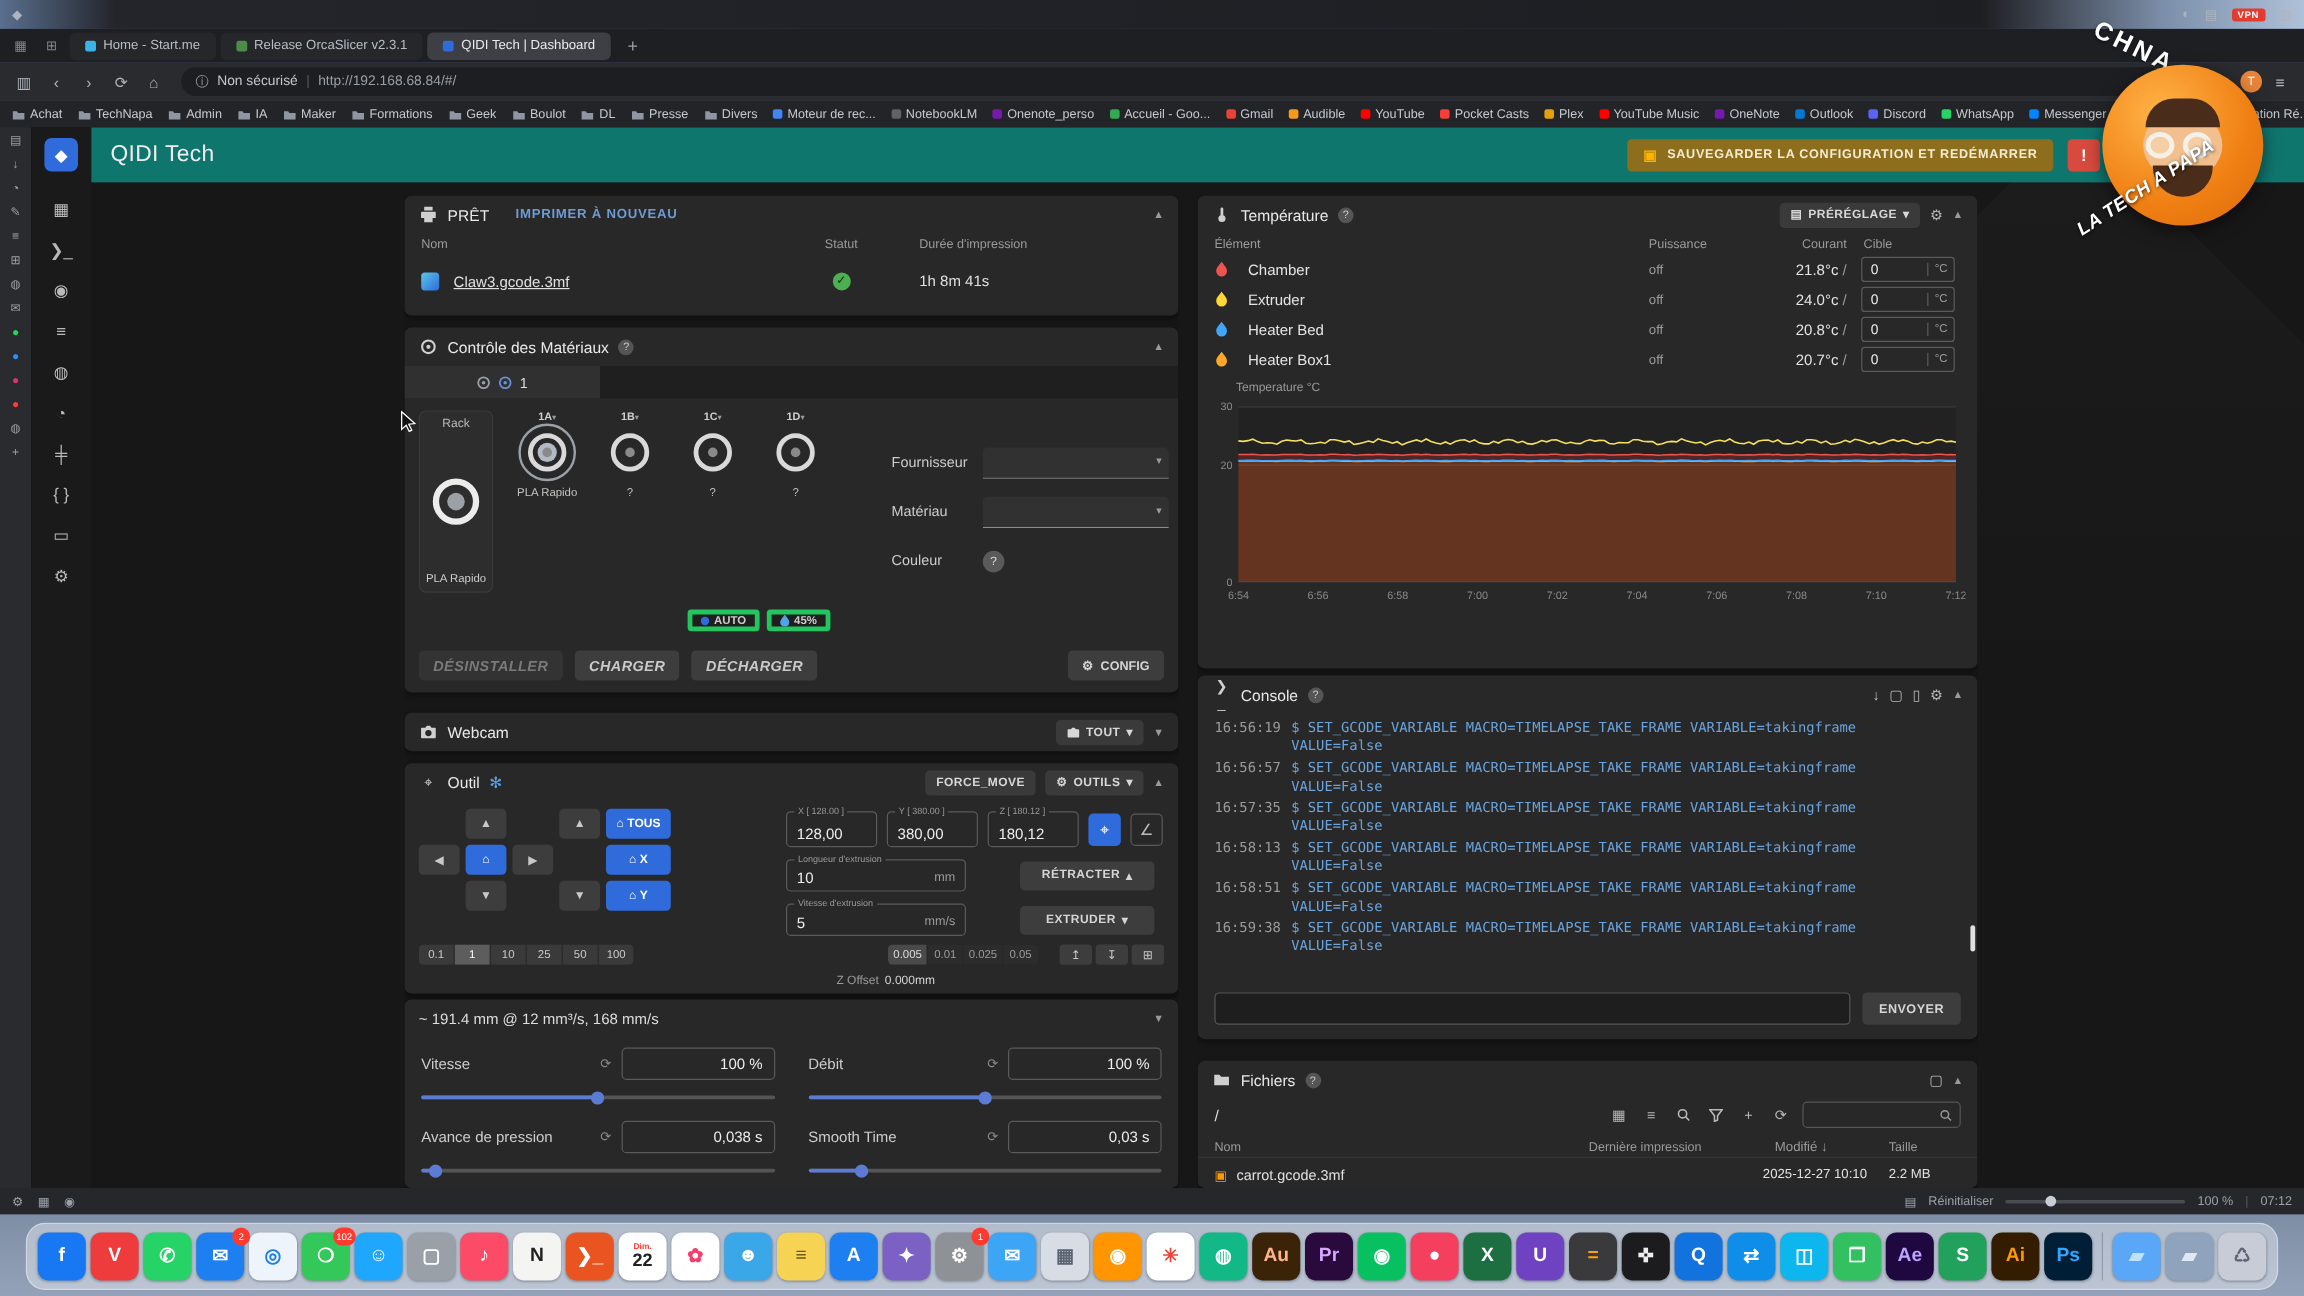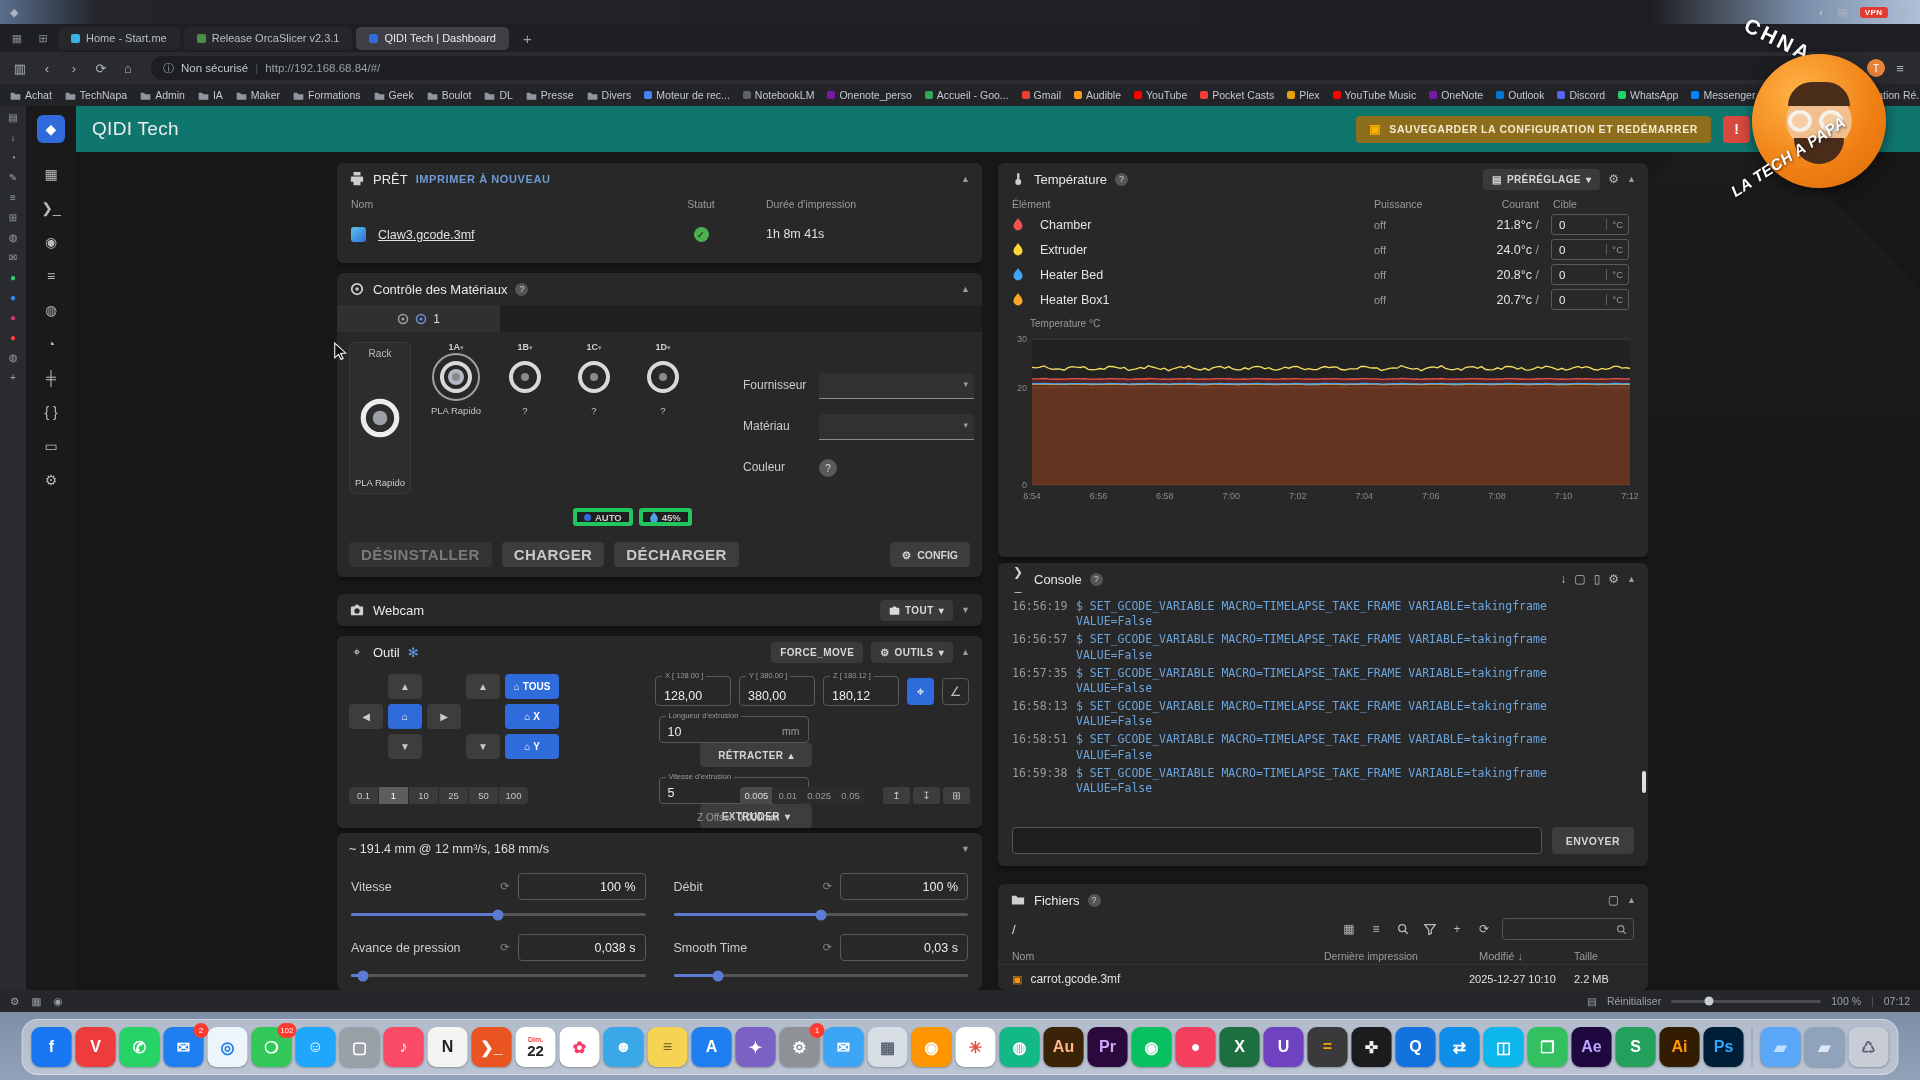--- a/index.html
+++ b/index.html
@@ -65,21 +65,21 @@
   .picon { color:#cfcfcf; width:16px; text-align:center; font-size:12px; display:grid; place-items:center; }
   .picon svg { width:14px; height:14px; fill:#cfcfcf; }
   .help { width:13px; height:13px; border-radius:50%; background:#555; color:#cdcdcd; font-size:9px; display:grid; place-items:center; }
   .spacer { flex:1; }
   .chev { color:#9a9a9a; font-size:9px; }
   .hbtn { height:21px; background:#3a3a3a; border-radius:4px; display:flex; align-items:center; gap:5px; padding:0 9px; font-size:10px; font-weight:bold; letter-spacing:.4px; color:#d8d8d8; border:none; }
   .hico { color:#b9b9b9; font-size:12px; }
 
   
   .p-status { height:100px; margin-bottom:10px; }
-  .reprint { color:#6e9bd4; font-size:11px; font-weight:bold; letter-spacing:.6px; }
+  .reprint { color:#6e9bd4; font-size:11px; font-weight:bold; letter-spacing:.6px; margin-left:14px; }
   .s-head, .s-row { display:grid; grid-template-columns:285px 130px 1fr; align-items:center; padding:0 14px; }
   .s-head { height:18px; color:#9a9a9a; font-size:10.5px; }
   .s-head :nth-child(2){ text-align:center; }
   .s-row { height:42px; font-size:12.5px; color:#e0e0e0; }
   .s-name { display:flex; align-items:flex-end; gap:12px;text-decoration:underline; }
   .file-ico { width:15px; height:15px; border-radius:3px; background:linear-gradient(135deg,#5bc6ea,#2f6bdb); flex-shrink:0; }
   .check { width:15px; height:15px; border-radius:50%; background:#4caf50; color:#0e2a0e; font-size:10px; display:grid; place-items:center; margin:0 auto; }
 
   
   .p-materials { height:304px; margin-bottom:17px; }
@@ -102,21 +102,21 @@
   .auto-row { position:absolute; left:236px; top:176px; display:flex; gap:6px; }
   .pill { height:18px; background:#1f1f1f; border:4px solid #22c55e; border-radius:3px; display:flex; align-items:center; gap:4px; padding:0 7px; font-size:9.5px; color:#ccc; font-weight:bold; }
   .bdot { width:7px; height:7px; border-radius:50%; background:#2f6bdb; }
   .m-fields { position:absolute; right:8px; top:40px; width:245px; display:flex; flex-direction:column; gap:13px; }
   .f-row { display:flex; align-items:center; gap:10px; }
   .f-label { width:66px; font-size:12px; color:#ccc; line-height:1.1; }
   .f-select { flex:1; height:26px; background:#313131; border-bottom:1px solid #8a8a8a; border-radius:4px 4px 0 0; position:relative; }
   .f-select::after { content:"▾"; position:absolute; right:6px; top:6px; color:#9a9a9a; font-size:9px; }
   .color-dot { width:18px; height:18px; border-radius:50%; background:#5a5a5a; color:#ddd; font-size:10px; display:grid; place-items:center; }
   .m-buttons { position:absolute; left:12px; right:12px; bottom:10px; display:flex; gap:10px; align-items:center; }
-  .mbtn { height:25px; border-radius:4px; background:#3d3d3d; color:#c9c9c9; font-size:15px; font-weight:bold; letter-spacing:.4px; padding:0 12px; display:flex; align-items:center; border:none; }
+  .mbtn { height:25px; border-radius:4px; background:#3d3d3d; color:#c9c9c9; font-size:12px; font-weight:bold; letter-spacing:.4px; padding:0 12px; display:flex; align-items:center; border:none;font-style:italic; }
   .mbtn.disabled { color:#7a7a7a; background:#333; }
   .config-btn { margin-left:auto; height:25px; background:#3d3d3d; border-radius:4px; color:#d5d5d5; font-size:10.5px; font-weight:bold; display:flex; align-items:center; gap:6px; padding:0 12px; border:none; }
 
   
   .p-webcam { height:32px; margin-bottom:10px; }
 
   
   .p-tool { height:192px; margin-bottom:5px; }
   .t-body { position:relative; height:calc(100% - 30px); padding:6px 12px; }
   .jog { display:grid; grid-template-columns:34px 34px 34px 34px 54px; grid-auto-rows:25px; gap:5px; width:max-content; }
@@ -124,21 +124,21 @@
   .jbtn.blue { background:#2f6bdb; color:#fff; font-weight:bold; display:flex; gap:3px; align-items:center; justify-content:center; }
   .c1{grid-column:1} .c2{grid-column:2} .c3{grid-column:3} .c4{grid-column:4} .c5{grid-column:5}
   .coords { position:absolute; left:318px; top:8px; display:flex; gap:8px; }
   .coord { width:76px; height:30px; border:1px solid #5a5a5a; border-radius:4px; position:relative; padding:9px 8px 0; }
   .coord b { font-size:12.5px; color:#eee; font-weight:normal; }
   .legend { position:absolute; top:-6px; left:6px; background:#282828; padding:0 3px; font-size:7.5px; color:#9a9a9a; font-style:normal; white-space:nowrap; }
   .pos-btn { width:27px; height:27px; border-radius:4px; display:grid; place-items:center; font-size:13px; border:none; margin-top:2px; }
   .pos-btn.on { background:#2f6bdb; color:#fff; }
   .pos-btn.off { background:none; border:1px solid #5a5a5a; color:#bbb; }
   .ext-rows { position:absolute; left:318px; top:48px; display:flex; flex-direction:column; gap:10px; }
-  .ext-row { display:flex; align-items:center;flex-direction:column; }
+  .ext-row { display:flex; align-items:center; }
   .fbox { width:150px; height:27px; border:1px solid #5a5a5a; border-radius:4px; position:relative; padding:8px 8px 0; display:flex; }
   .fbox b { font-size:12.5px; color:#eee; font-weight:normal; }
   .fbox .unit { margin-left:auto; font-size:10.5px; color:#9a9a9a; }
   .ebtn { width:112px; height:24px; background:#3d3d3d; border-radius:4px; color:#d5d5d5; font-size:10px; font-weight:bold; letter-spacing:.4px; display:flex; align-items:center; justify-content:center; gap:5px; margin-left:45px; border:none; }
   .steps-row { position:absolute; left:0; right:0; bottom:26px; padding:0 12px; display:flex; align-items:center; }
   .sgroup { display:flex; border-radius:4px; overflow:hidden; gap:1px; }
   .step { min-width:29px; height:17px; background:#3a3a3a; color:#c9c9c9; font-size:9.5px; display:grid; place-items:center; padding:0 4px; border:none; }
   .step.active { background:#5d5d5d; color:#fff; }
   .zgroup { margin-left:auto; }
   .zgroup .step { background:#2c2c2c; color:#9a9a9a; }

